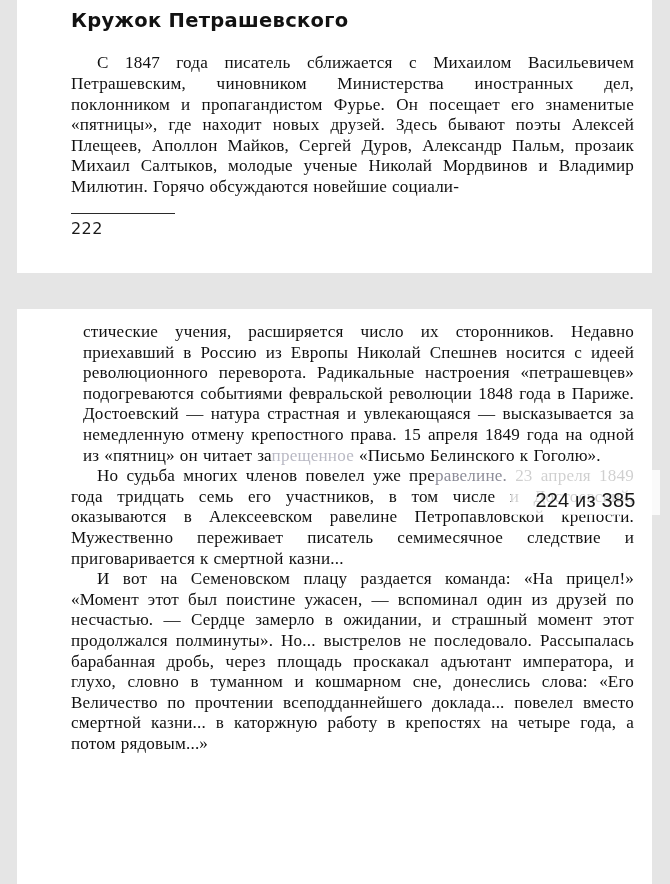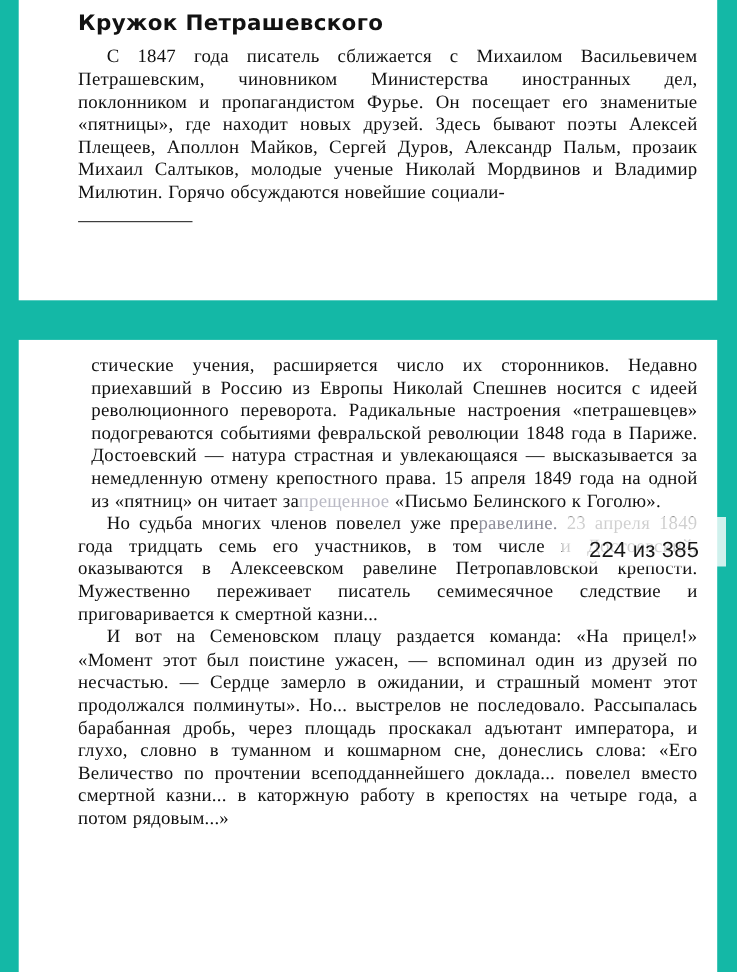--- a/index.html
+++ b/index.html
@@ -13,21 +13,21 @@
     height: 884px;
     overflow: hidden;
     font-family: "Liberation Serif", serif;
     -webkit-font-smoothing: antialiased;
   }
 
   #reader-viewport {
     position: relative;
     width: 670px;
     height: 884px;
-    background: #14b8a6;
+    background: #e5e5e5;
     overflow: hidden;
   }
 
   
   .page-sheet {
     position: absolute;
     left: 17px;
     width: 635px;
     background: #ffffff;
     box-sizing: border-box;
@@ -72,21 +72,21 @@
     margin: 0;
     text-align: justify;
     text-indent: 26px;
     letter-spacing: 0.18px;
     word-spacing: 0.6px;
     -moz-text-align-last: left;
     text-align-last: left;
   }
   .body-par.no-indent { text-indent: 0; margin-left: 12px; }
 
-  #page-1-body { padding-top: 6px; }
+  #page-1-body { padding-top: 6px; margin-top: 12px; }
 
   
   .page-footer {
     padding-top: 15px;
   }
   .footer-rule {
     width: 104px;
     height: 0;
     border-top: 1.4px solid #2a2a2a;
     margin: 0 0 5px 0;
@@ -143,20 +143,21 @@
     <div class="page-inner">
 
       <h1 class="chapter-title">Кружок Петрашевского</h1>
 
       <div id="page-1-body">
         <p class="body-par">С 1847 года писатель сближается с Михаилом Васильевичем Петрашевским, чиновником Министерства иностранных дел, поклонником и пропагандистом Фурье. Он посещает его знаменитые «пятницы», где находит новых друзей. Здесь бывают поэты Алексей Плещеев, Аполлон Майков, Сергей Дуров, Александр Пальм, прозаик Михаил Салтыков, молодые ученые Николай Мордвинов и Владимир Милютин. Горячо обсуждаются новейшие социали-</p>
       </div>
 
       <div class="page-footer">
         <div class="footer-rule"></div>
+        <div class="folio">222</div>
       </div>
 
     </div>
   </div>
 
   <div class="page-sheet" id="page-sheet-2">
     <div class="page-inner">
       <div id="page-2-body">
           <p class="body-par no-indent"><span>стические учения, расширяется число их сторонников. Недавно приехавший в Россию из Европы Николай Спешнев носится с идеей революционного переворота. Радикальные настроения «петрашевцев» подогреваются событиями февральской революции 1848 года в Париже. Достоевский — натура страстная и увлекающаяся — высказывается за немедленную отмену крепостного права. 15 апреля 1849 года на одной из «пятниц» он читает за</span><span class="washed">прещенное</span><span> «Письмо Белинского к Гоголю».</span></p>
           <p class="body-par"><span>Но судьба многих членов повелел уже пре</span><span class="washed-light">равелине.</span><span> 23 апреля 1849 года тридцать семь его участников, в том числе и Достоевский, оказываются в Алексеевском равелине Петропавловской крепости. Мужественно переживает писатель семимесячное следствие и приговаривается к смертной казни...</span></p>

